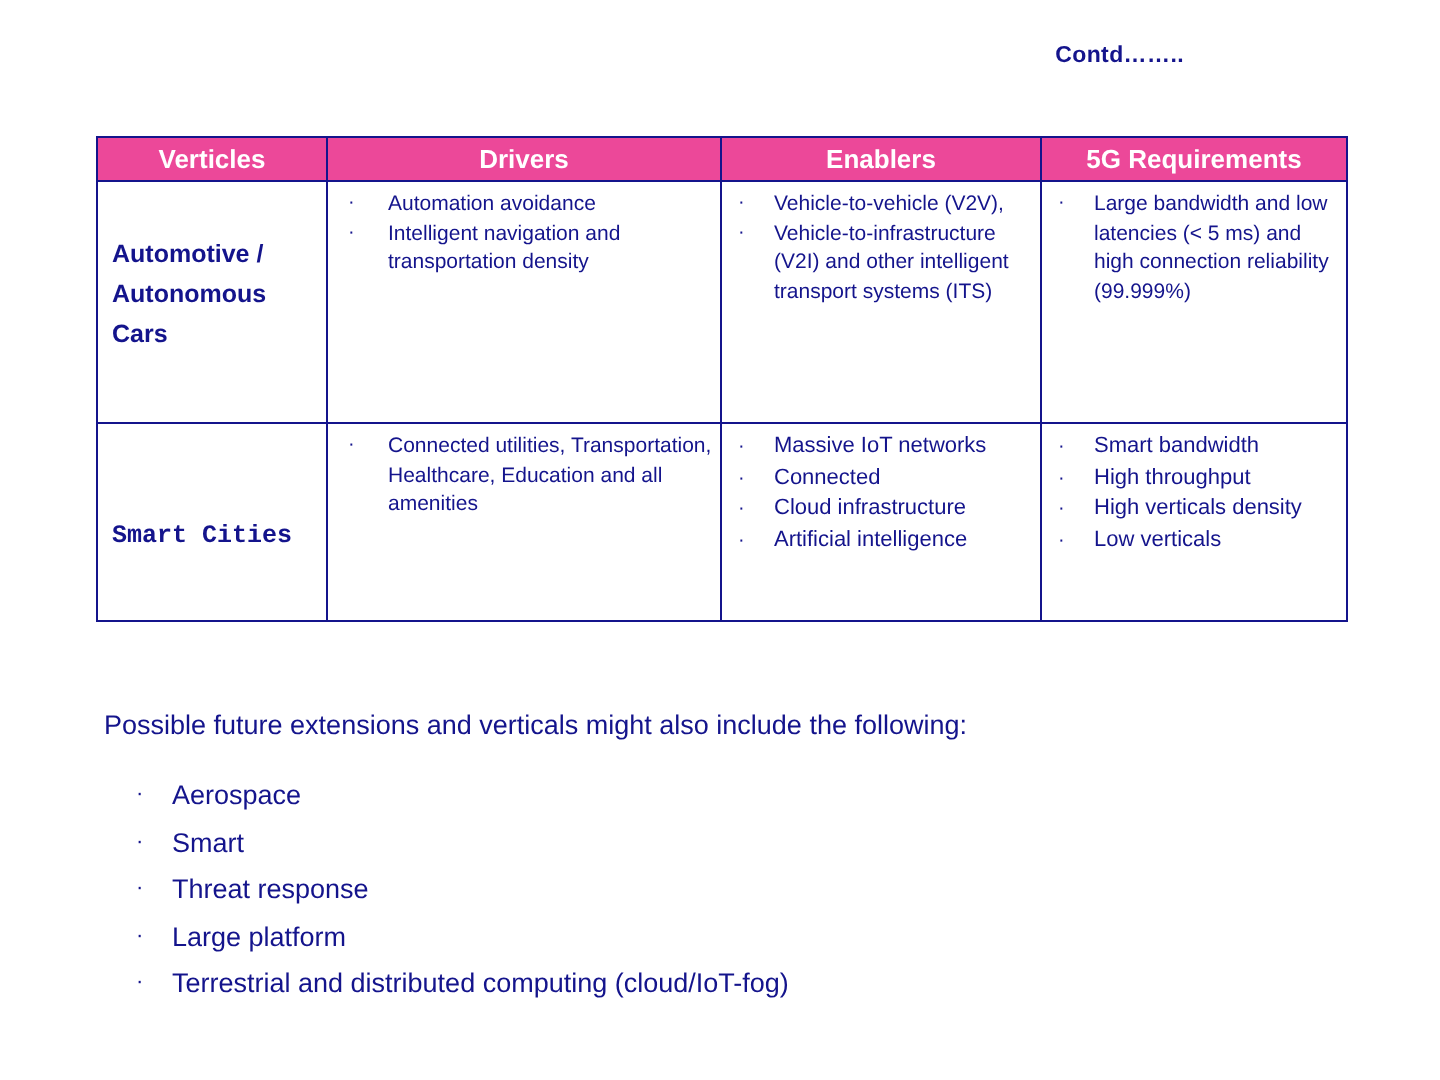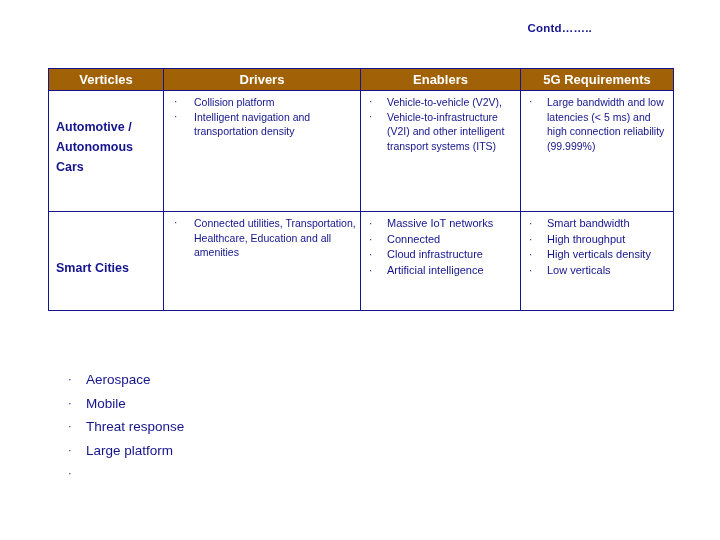--- a/index.html
+++ b/index.html
@@ -38,21 +38,21 @@
     border-collapse: collapse;
     width: 625px;
     table-layout: fixed;
   }
   table.main td, table.main th {
     border: 1px solid #14148c;
     vertical-align: top;
     padding: 0;
   }
   thead th {
-    background: #a16207;
+    background: #ec4899;
     color: #ffffff;
     font-size: 13px;
     font-weight: bold;
     text-align: center;
     height: 21px;
     line-height: 21px;
     padding: 0;
     border: 1px solid #14148c;
   }
   .col-v { width: 115px; }
@@ -65,20 +65,21 @@
     font-weight: bold;
     color: #14148c;
     padding: 8px 6px 8px 7px;
     line-height: 20px;
   }
   .vert-cell.mid {
     padding-top: 26px;
   }
   .vert-cell.mid2 {
     padding-top: 46px;
+    font-family: Liberation Mono, monospace;
   }
   ul.bl {
     list-style: none;
     margin: 0;
     padding: 4px 4px 4px 4px;
   }
   ul.bl li {
     position: relative;
     padding-left: 22px;
     font-size: 10.5px;
@@ -158,21 +159,21 @@
           <th>5G Requirements</th>
         </tr>
       </thead>
       <tbody>
         <tr class="row1">
           <td>
             <div class="vert-cell mid">Automotive / Autonomous Cars</div>
           </td>
           <td>
             <ul class="bl c-drivers">
-              <li><span class="bullet">·</span><span>Collision platform</span></li>
+              <li><span class="bullet">·</span><span>Automation avoidance</span></li>
               <li><span class="bullet">·</span><span>Intelligent navigation and transportation density</span></li>
             </ul>
           </td>
           <td>
             <ul class="bl">
               <li><span class="bullet">·</span><span>Vehicle-to-vehicle (V2V),</span></li>
               <li><span class="bullet">·</span><span>Vehicle-to-infrastructure (V2I) and other intelligent transport systems (ITS)</span></li>
             </ul>
           </td>
           <td>
@@ -205,22 +206,23 @@
               <li><span class="bullet">·</span><span>High verticals density</span></li>
               <li><span class="bullet">·</span><span>Low verticals</span></li>
             </ul>
           </td>
         </tr>
       </tbody>
     </table>
   </div>
 
   <div class="after">
+    <div class="after-title">Possible future extensions and verticals might also include the following:</div>
     <ul class="exts">
       <li><span class="bullet">·</span><span>Aerospace</span></li>
-      <li><span class="bullet">·</span><span>Mobile</span></li>
+      <li><span class="bullet">·</span><span>Smart</span></li>
       <li><span class="bullet">·</span><span>Threat response</span></li>
       <li><span class="bullet">·</span><span>Large platform</span></li>
-      <li><span class="bullet">·</span></li>
+      <li><span class="bullet">·</span><span>Terrestrial and distributed computing (cloud/IoT-fog)</span></li>
     </ul>
   </div>
 
 </div>
 
 </body></html>

